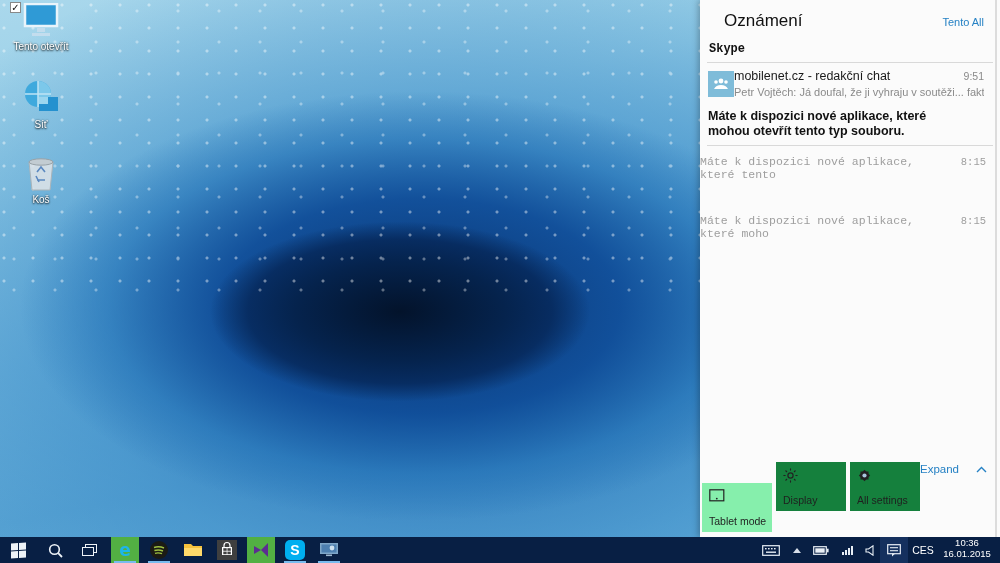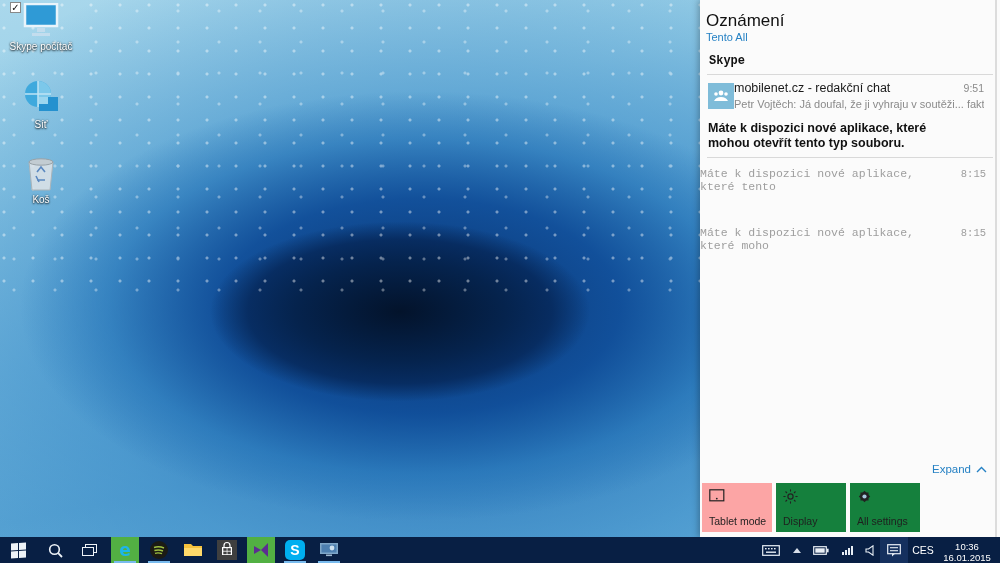--- a/index.html
+++ b/index.html
@@ -37,47 +37,47 @@
     position:absolute; left:8px; top:-1px; width:11px; height:11px; background:#fff;
     border:1px solid #888; font-size:10px; line-height:9px; color:#111; text-align:center; z-index:2;
   }
 
   
   .action-center {
     position:absolute; left:700px; top:0; width:300px; height:537px;
     background:#fbfbfb; color:#1f1f1f; box-shadow:-2px 0 6px rgba(0,0,0,.25);
   }
   .ac-scrollbar { position:absolute; right:3px; top:0; width:2px; height:537px; background:#dcdcdc; }
-  .ac-header { display:flex; justify-content:space-between; align-items:baseline; padding:11px 16px 0 6px;flex-direction:column; }
+  .ac-header { display:flex; justify-content:space-between; align-items:baseline; padding:11px 16px 0 24px; }
   .ac-title { font-size:17px; font-weight:400; color:#111; }
   .ac-clear { font-size:11px; color:#2581c4; cursor:pointer; }
   .ac-group-label { font-size:12px; font-weight:bold; color:#111; margin:11px 16px 0 9px;font-family:Liberation Mono, monospace; }
   .ac-sep { height:1px; background:#d9d9d9; margin:6px 7px 0 7px; }
   .ac-notification { display:flex; margin:6px 16px 0 8px; }
   .notif-icon {
     width:26px; height:26px; background:#7fbcd9; flex:0 0 26px; margin-top:2px;
     display:flex; align-items:center; justify-content:center;
   }
   .notif-main { flex:1; min-width:0; }
   .notif-top { display:flex; justify-content:space-between; align-items:baseline; }
   .notif-title { font-size:12.5px; color:#1a1a1a; white-space:nowrap; }
   .notif-time { font-size:10.5px; color:#8a8a8a; margin-left:6px; }
   .notif-body { font-size:11px; color:#8a8a8a; margin-top:3px; white-space:nowrap; overflow:hidden; }
   .ac-bold-header { font-size:12.5px; font-weight:bold; color:#111; line-height:15px; width:252px; margin:11px 16px 0 8px; }
   .ac-gray-row { display:flex; justify-content:space-between; align-items:baseline; padding:0 14px 0 0;font-family:Liberation Mono, monospace; }
   .ac-gray-row .gtext { font-size:11.5px; color:#9e9e9e; }
   .ac-gray-row .gtime { font-size:10.5px; color:#9e9e9e; margin-left:7px; }
   .gr1 { margin-top:9px; } .gr2 { margin-top:33px; }
-  .ac-expand { position:absolute; right:13px; bottom:62px; display:flex; align-items:center; cursor:pointer; }
+  .ac-expand { position:absolute; right:13px; bottom:62px; display:flex; align-items:center; cursor:pointer;gap:12px; }
   .ac-expand .elabel { font-size:11.5px; color:#2581c4; }
   .ac-expand svg { margin-left:5px; }
   .quick-tiles { position:absolute; left:2px; bottom:5px; display:flex; gap:4px; }
   .qtile { width:70px; height:49px; position:relative; cursor:pointer; }
   .qtile.on  { background:#15803d; }
-  .qtile.off { background:#fca5a5; }
+  .qtile.off { background:#86efac;margin-top:21px; }
   .qtile .qicon { position:absolute; left:7px; top:6px; }
   .qtile .qlabel { position:absolute; left:7px; bottom:5px; font-size:10.5px; color:#1f1f1f; white-space:nowrap; }
 
   
   .taskbar {
     position:absolute; left:0; bottom:0; width:1000px; height:26px; background:#081f44;
     display:flex; align-items:center;
   }
   .tb-btn { height:26px; display:flex; align-items:center; justify-content:center; cursor:pointer; }
   .tb-start { width:37px; }
@@ -87,21 +87,21 @@
   .tb-taskview { width:32px; }
   .taskview-icon { position:relative; width:15px; height:12px; }
   .taskview-icon i { position:absolute; border:1px solid #eef3f8; background:#081f44; }
   .taskview-icon i:nth-child(1){ left:3px; top:0; width:12px; height:9px; }
   .taskview-icon i:nth-child(2){ left:0; top:3px; width:12px; height:9px; }
   .tb-app { position:relative; width:28px; height:26px; margin-left:6px; display:flex; align-items:center; justify-content:center; cursor:pointer; }
   .tb-app.green { background:#52b043; }
   .tb-app.running::after { content:""; position:absolute; left:3px; right:3px; bottom:0; height:2px; background:#79bbee; }
   .ie-e { font-size:17px; font-weight:bold; color:#1db5ea; line-height:1; font-family:"DejaVu Sans", sans-serif; }
   .skype-tile { width:20px; height:20px; border-radius:5px; background:#00aff0; color:#fff; font-size:14px; font-weight:bold; display:flex; align-items:center; justify-content:center; }
-  .tray { margin-left:auto; display:flex; align-items:flex-end; height:26px; }
+  .tray { margin-left:auto; display:flex; align-items:flex-start; height:26px; }
   .tray-item { height:26px; display:flex; align-items:center; justify-content:center; cursor:pointer; }
   .tray-text { color:#fff; font-size:10.5px; }
   .ti-kb { width:30px; } .ti-up { width:22px; } .ti-batt { width:26px; } .ti-net { width:26px; }
   .ti-vol { width:20px; } .ti-ac { width:28px; background:#15305e; } .ti-lang { width:30px; }
   .chevron-up { width:0; height:0; border-left:4px solid transparent; border-right:4px solid transparent; border-bottom:5px solid #d7dee8; }
   .signal { display:flex; align-items:flex-end; gap:1px; }
   .signal i { width:2px; background:#e8eef5; }
   .signal i:nth-child(1){height:3px;} .signal i:nth-child(2){height:5px;}
   .signal i:nth-child(3){height:7px;} .signal i:nth-child(4){height:9px;}
   .tb-clock { width:62px; text-align:center; color:#fff; font-size:9.5px; line-height:11px; padding-right:4px; cursor:default; }
@@ -116,21 +116,21 @@
   </div>
 
   <div class="desktop-icons">
     <div class="desktop-icon di-pc">
       <div class="checkbox">✓</div>
       <svg width="44" height="36" viewBox="0 0 44 36">
         <rect x="6" y="1" width="32" height="22" fill="#2f9ad6" stroke="#e9f4fb" stroke-width="2.5"></rect>
         <rect x="18" y="25" width="8" height="4" fill="#c3ddee"></rect>
         <rect x="13" y="30" width="18" height="3" fill="#c3ddee"></rect>
       </svg>
-      <div class="dlabel">Skype počítač</div>
+      <div class="dlabel">Tento otevřít</div>
     </div>
     <div class="desktop-icon di-net">
       <svg width="44" height="38" viewBox="0 0 44 38">
         <circle cx="19" cy="15" r="13" fill="#3fa9dd"></circle>
         <path d="M19 2 a13 13 0 0 1 0 26" fill="#7cc8ea"></path>
         <path d="M6 15 h26" stroke="#bfe4f4" stroke-width="1.5" fill="none"></path>
         <path d="M19 2 v26" stroke="#bfe4f4" stroke-width="1.5" fill="none"></path>
         <rect x="20" y="18" width="19" height="14" fill="#2491cf"></rect>
         <rect x="20" y="18" width="9" height="7" fill="#9bd6ef"></rect>
       </svg>

